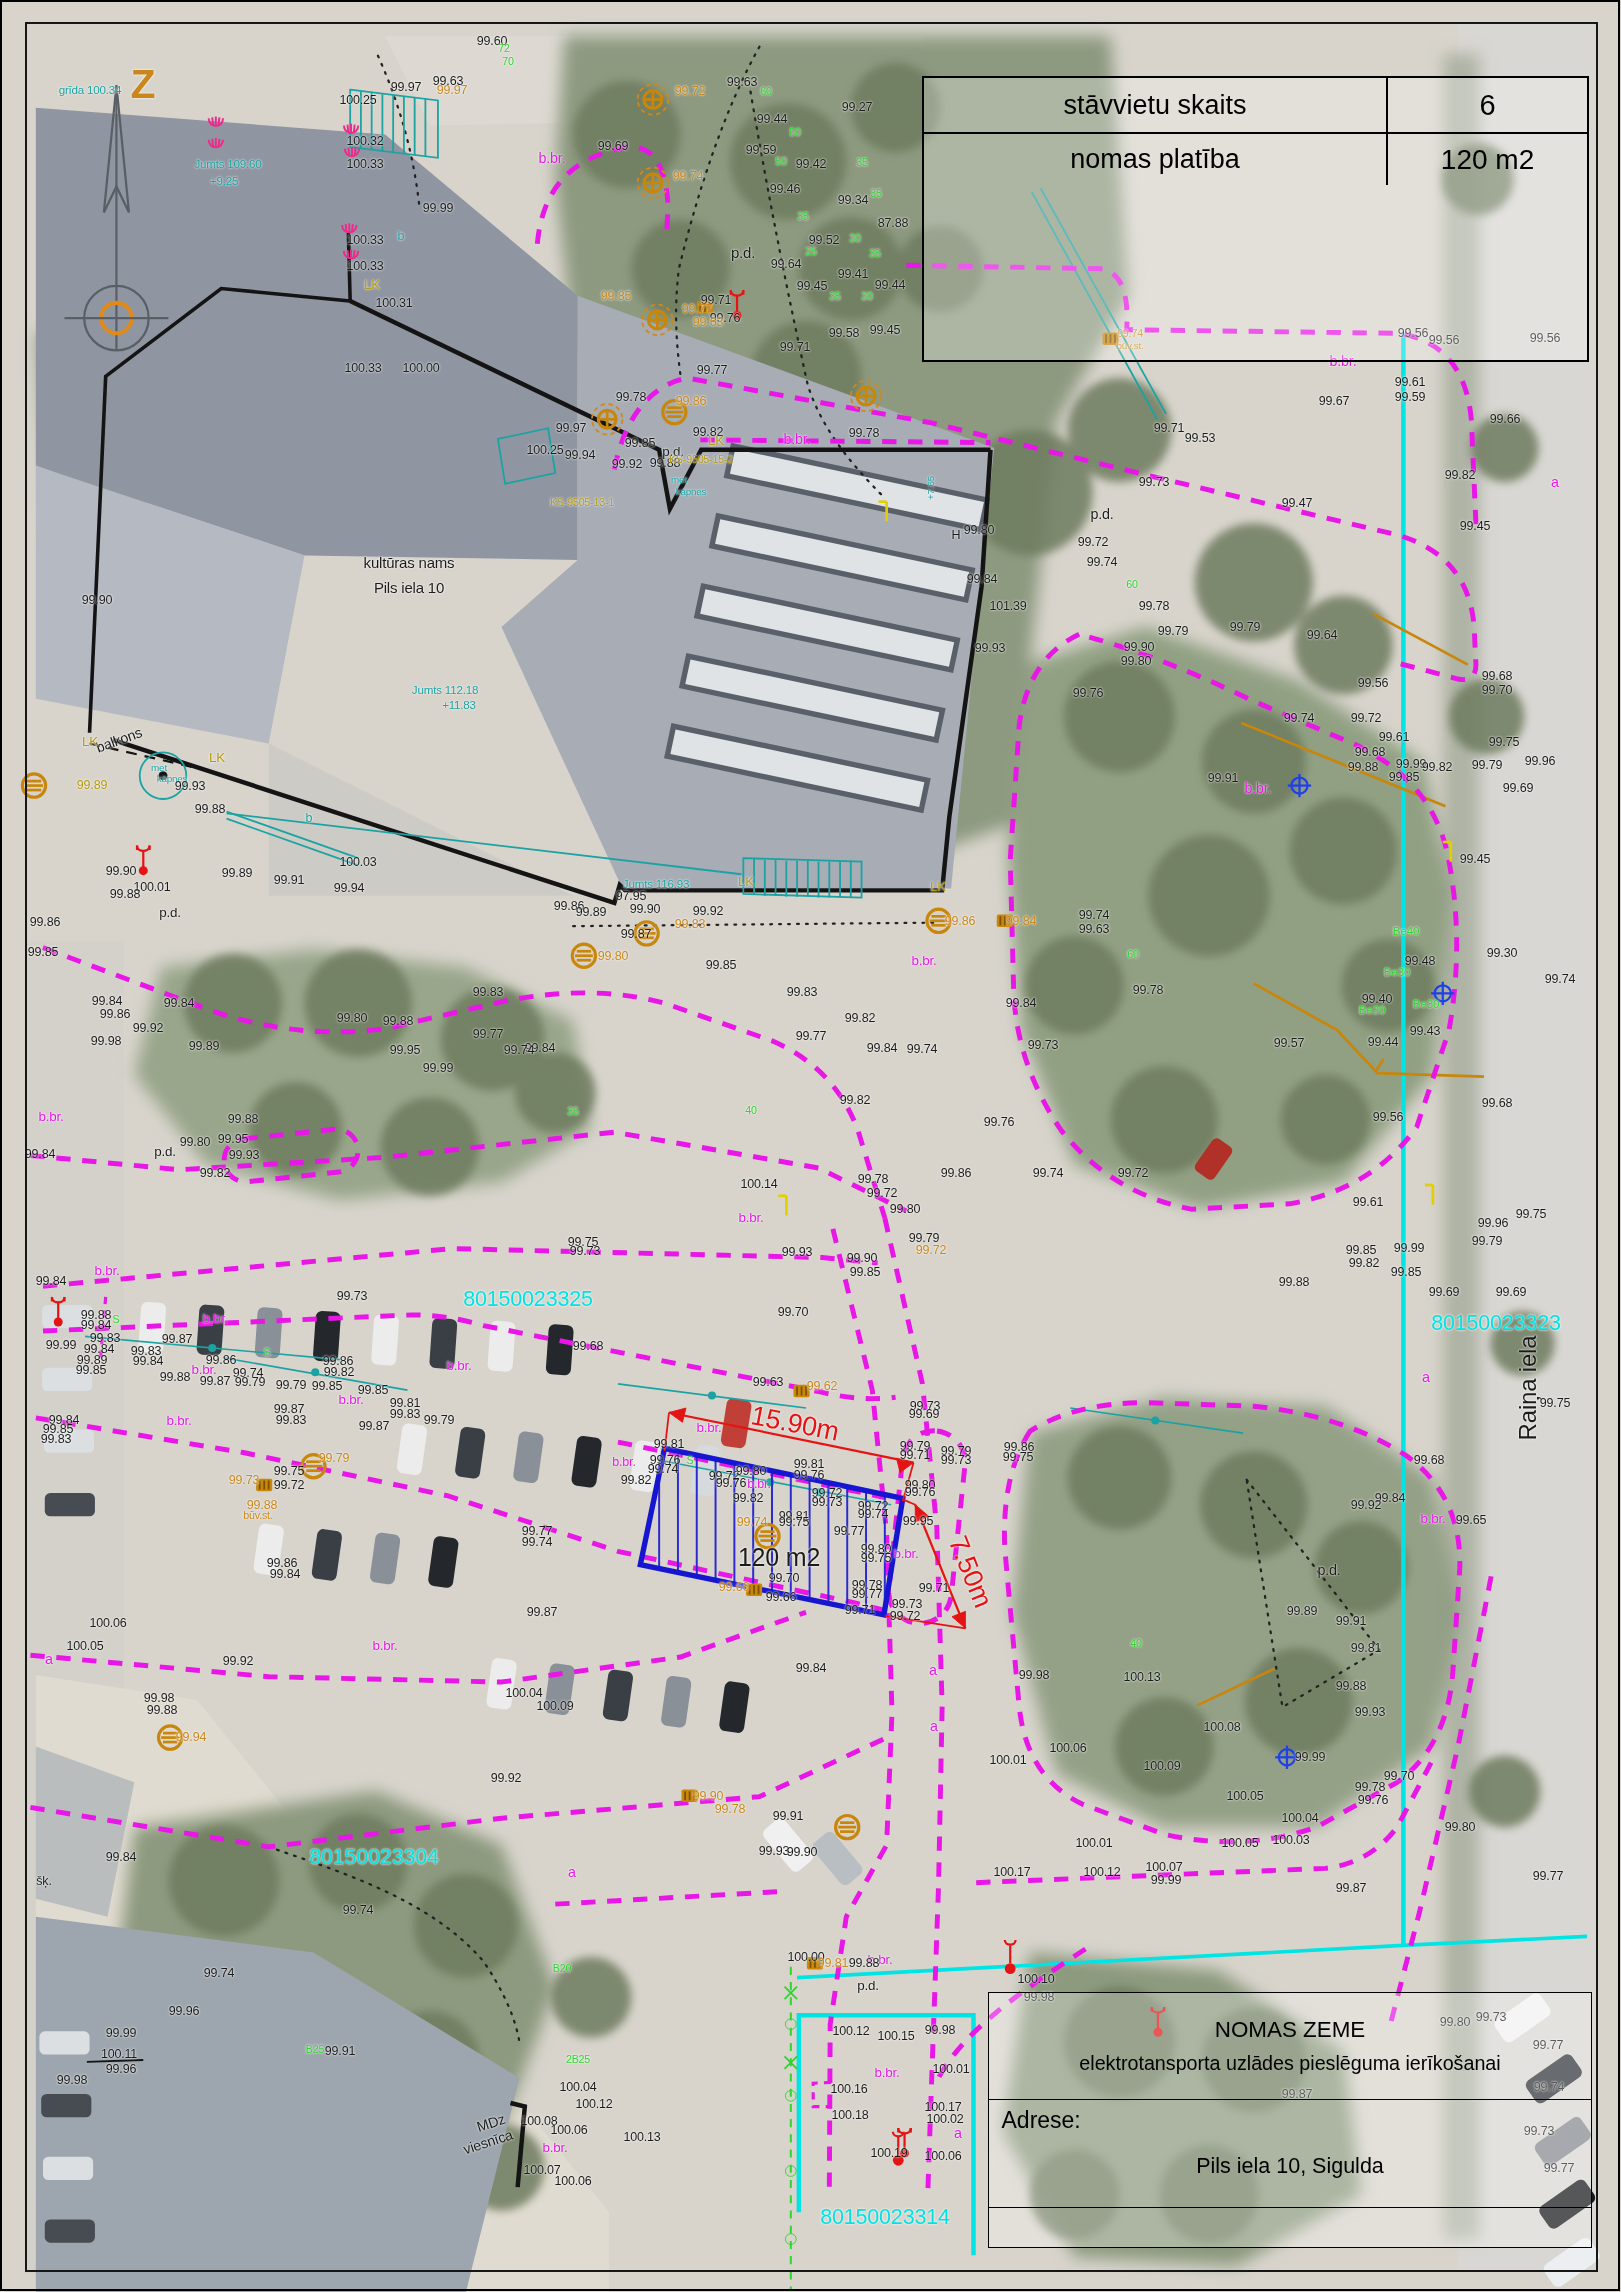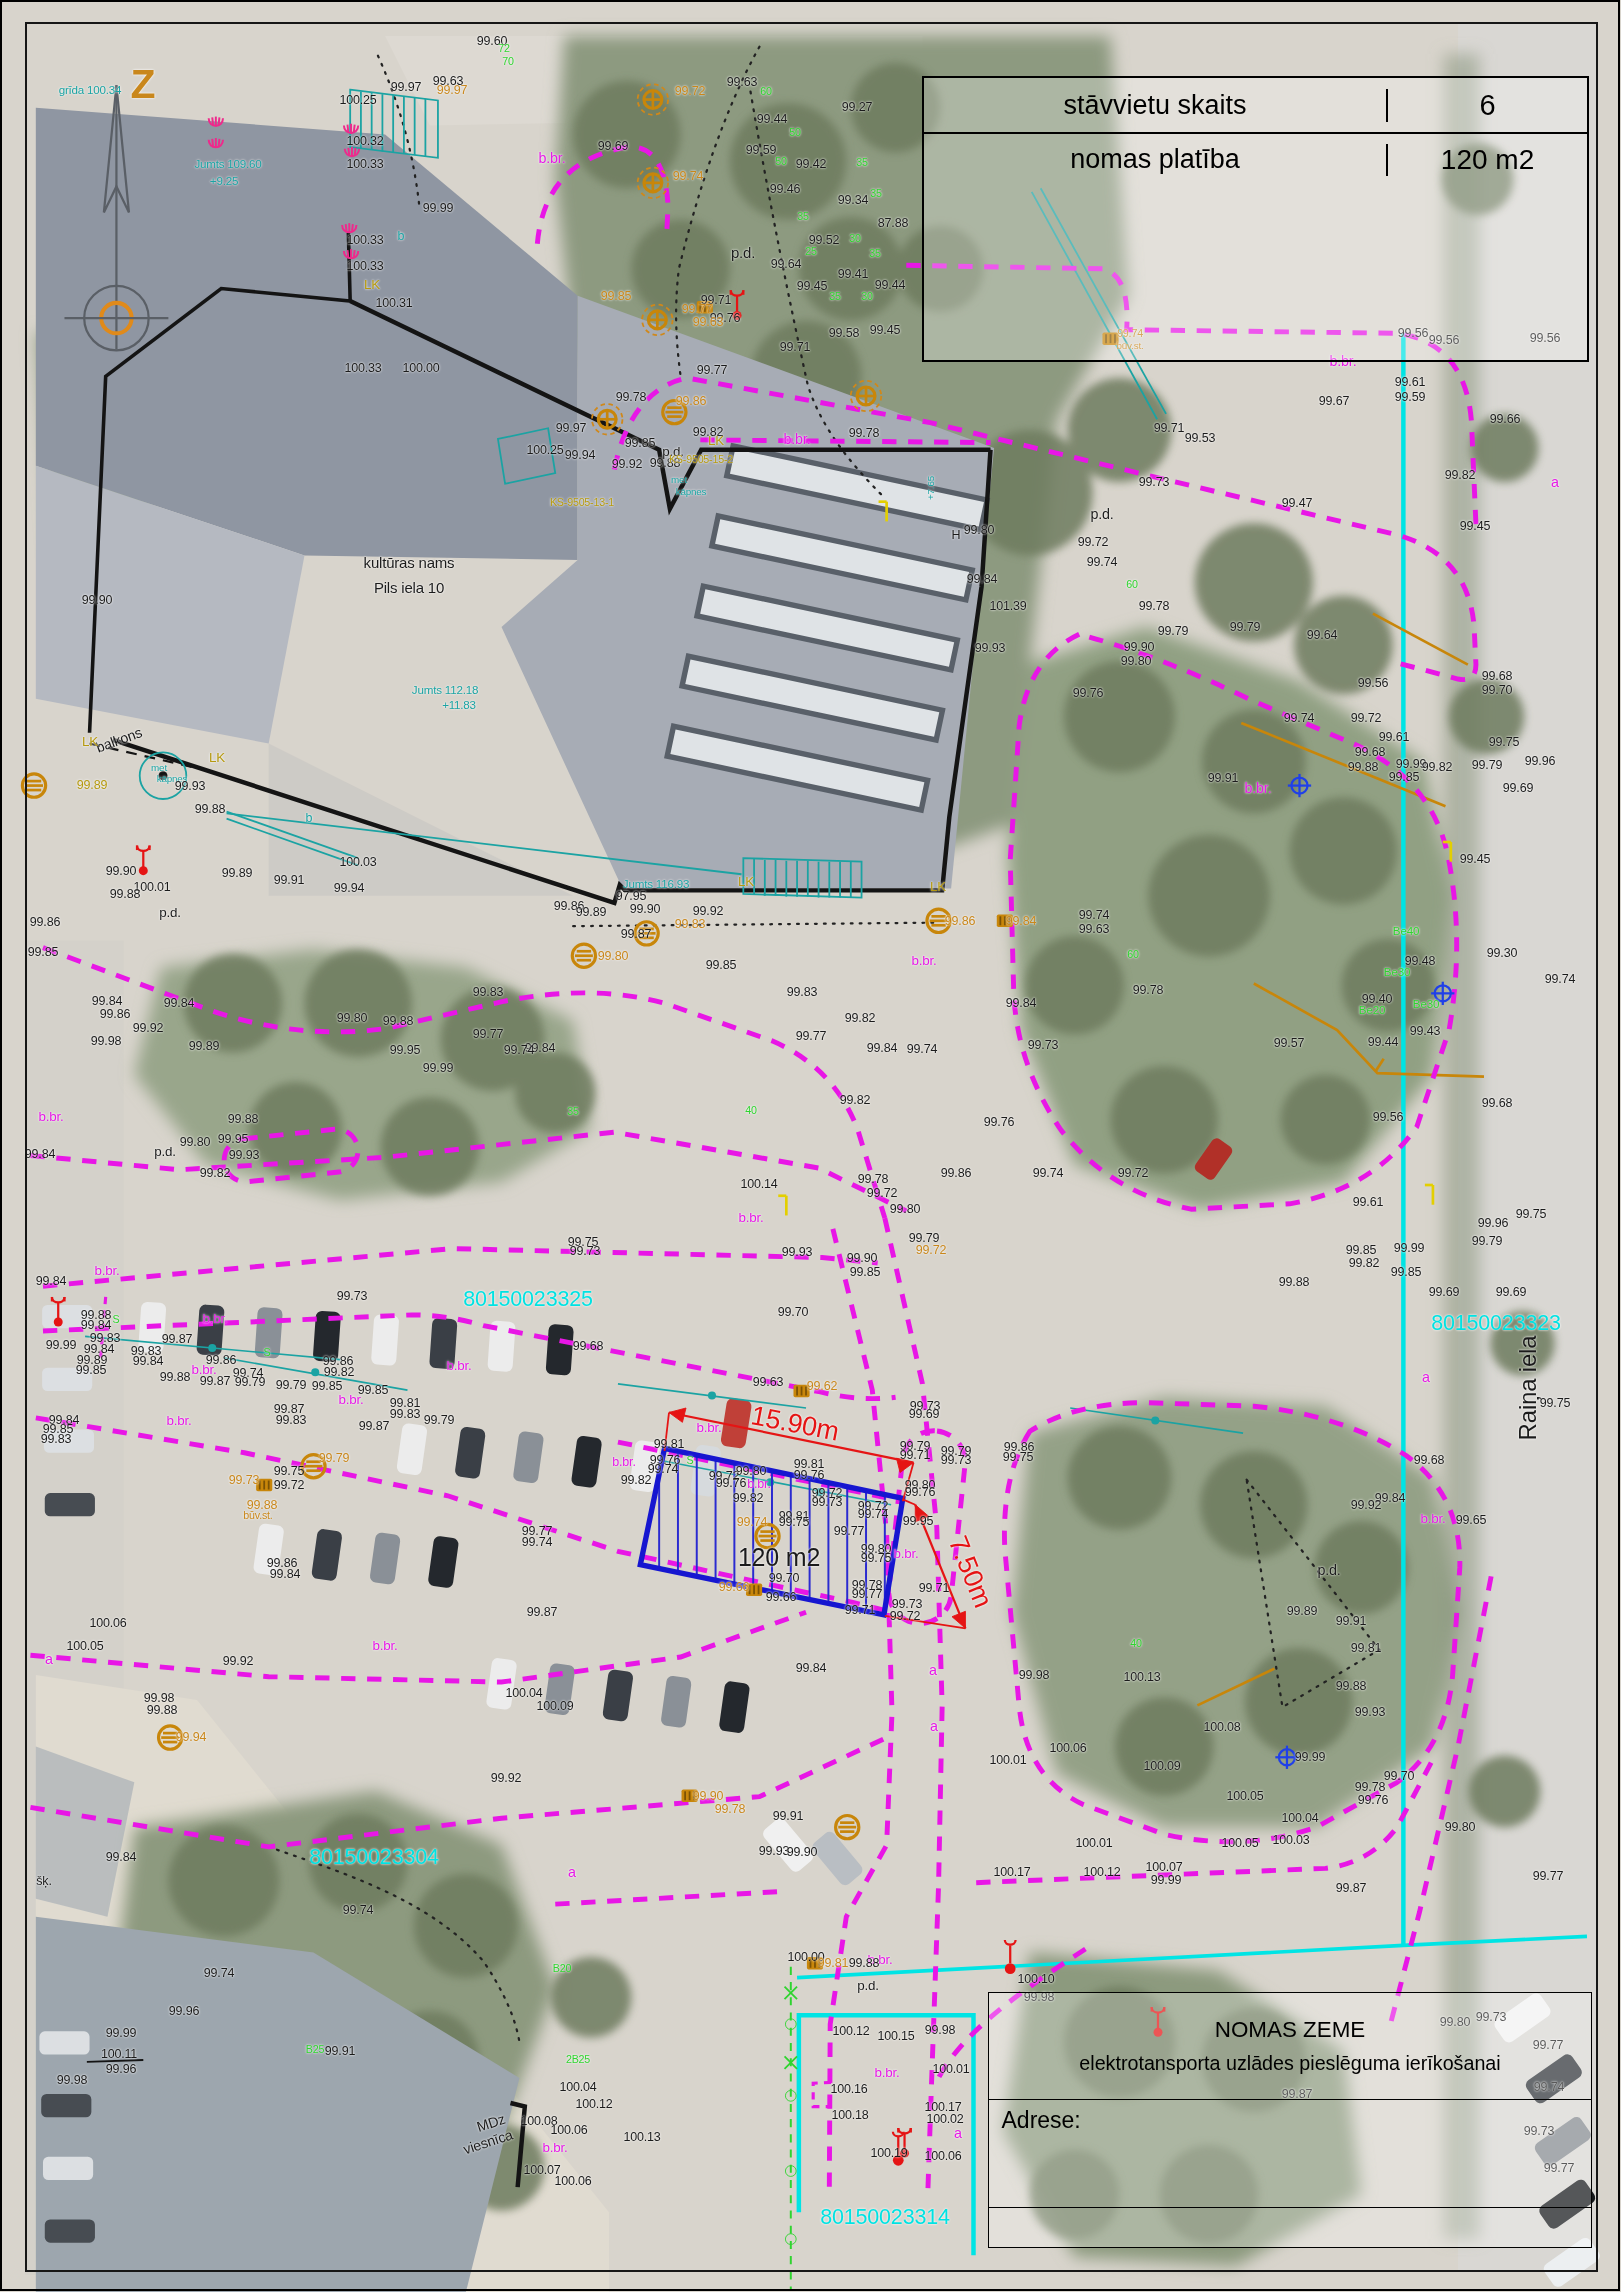--- a/index.html
+++ b/index.html
@@ -5,21 +5,21 @@
   html,body{margin:0;padding:0;background:#fff;}
   #stage{position:relative;width:1621px;height:2293px;overflow:hidden;background:#d8d4cc;
          font-family:"Liberation Sans","DejaVu Sans",sans-serif;}
   #stage svg{position:absolute;left:0;top:0;}
   #labels{position:absolute;left:0;top:0;width:100%;height:100%;pointer-events:none;}
   .lbl{position:absolute;white-space:nowrap;line-height:1;letter-spacing:-0.2px;
        text-shadow:0 0 2.7px #ffffffcc,0 0 1.8px #ffffffaa;}
   .tblock{position:absolute;border:2.7px solid #000;background:rgba(255,255,255,0.28);color:#000;}
   .tb-head{border-bottom:2.7px solid #000;display:flex;flex-direction:column;justify-content:center;
            align-items:center;text-align:center;}
-  .tb-row{display:flex;border-bottom:2.7px solid #000;align-items:center;}
+  .tb-row{display:flex;border-bottom:2.7px solid #000;}
   .tb-row:last-child{border-bottom:none;}
   .tb-cell-l{flex:1;display:flex;align-items:center;justify-content:center;}
   .tb-cell-r{width:30%;border-left:2.7px solid #000;display:flex;align-items:center;justify-content:center;}
   #frame{position:absolute;left:25px;top:22.4px;width:1569px;height:2246px;border:2.7px solid #161616;
          pointer-events:none;}
   #pageborder{position:absolute;left:0;top:0;width:1616px;height:2287px;border:2.7px solid #000;
          pointer-events:none;}
 </style>
 </head>
 <body>
@@ -899,19 +899,20 @@
     </div>
   </div>
 
   <div class="tblock" id="info-block" style="left:988px;top:1992px;width:602px;height:254px;border-width:1.8px;">
     <div style="height:106px;border-bottom:1.8px solid #000;display:flex;flex-direction:column;justify-content:center;align-items:center;text-align:center;">
       <div style="font-size:22.4px;">NOMAS ZEME</div>
       <div style="font-size:19.7px;margin-top:9px;">elektrotansporta uzlādes pieslēguma ierīkošanai</div>
     </div>
     <div style="height:107px;border-bottom:1.8px solid #000;position:relative;">
       <div style="position:absolute;left:12.5px;top:7.2px;font-size:23px;">Adrese:</div>
+      <div style="position:absolute;left:0;right:0;top:54px;text-align:center;font-size:21.5px;">Pils iela 10, Sigulda</div>
     </div>
   </div>
 
   <div id="frame"></div>
   <div id="pageborder"></div>
 </div>
 
 
 </body></html>

